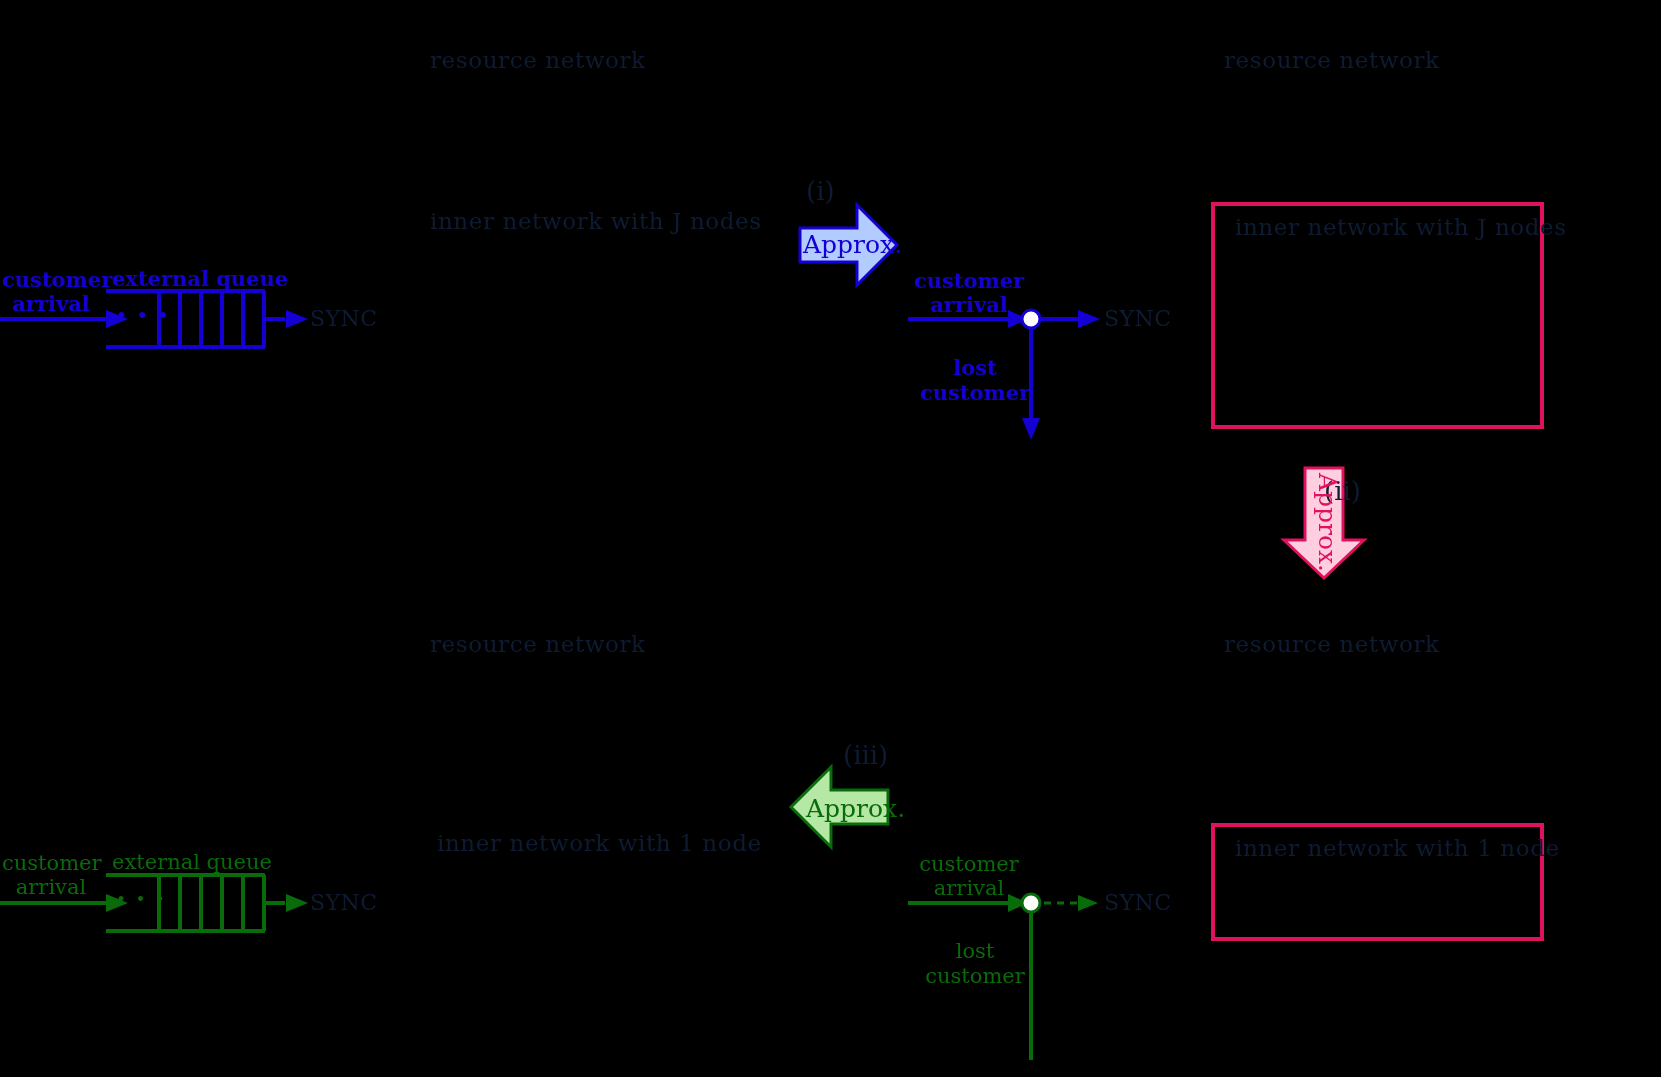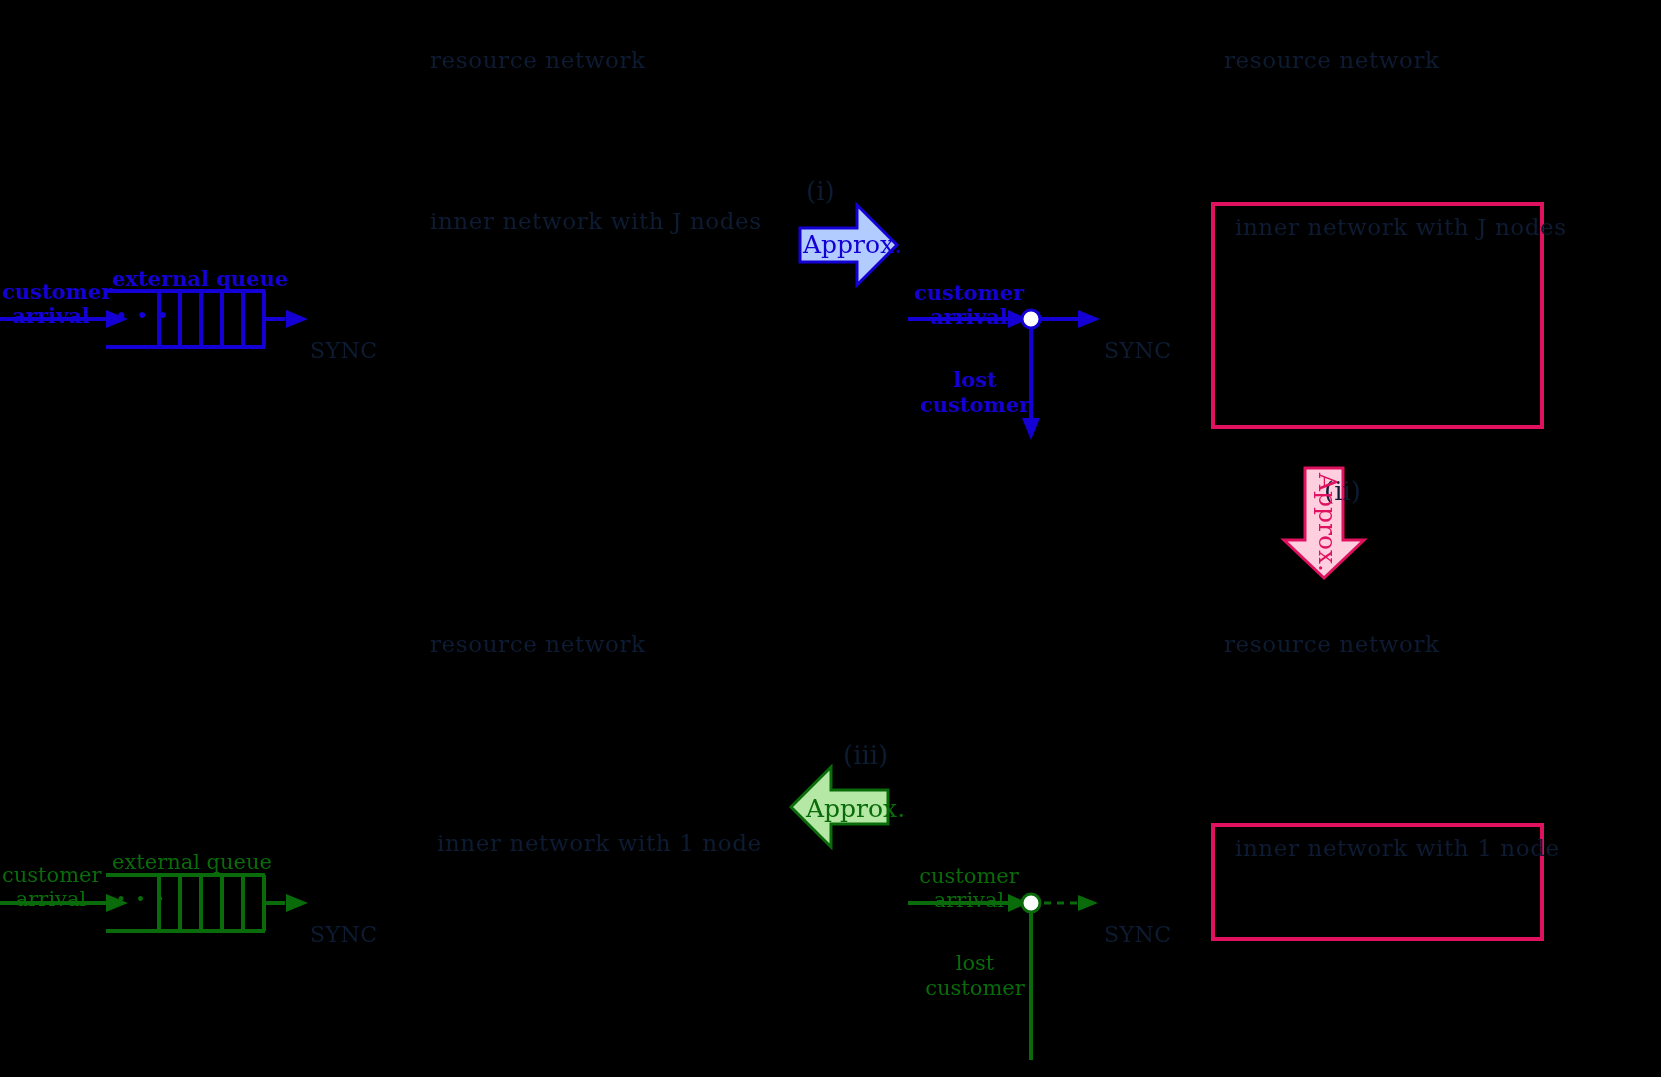--- a/index.html
+++ b/index.html
@@ -28,32 +28,31 @@
   
   .hdr {
     color: #0d1b33;
     font-size: 23px;
     letter-spacing: 0.6px;
   }
   .sync {
     color: #0d1b33;
     font-size: 22px;
     letter-spacing: 0.5px;
-    margin-top: 32px;
   }
   .romlabel {
     color: #0d1b33;
     font-size: 26px;
   }
   
   .blue   { color: #1400d4; }
   .green  { color: #096b09; }
   .crimson{ color: #e0115f; }
   .bold   { font-weight: bold; }
-  .ctr    { text-align: center; margin-top: 12px; }
+  .ctr    { text-align: center; }
 
   
   svg.layer {
     position: absolute;
     left: 0; top: 0;
     width: 1661px;
     height: 1077px;
     overflow: visible;
   }
   

